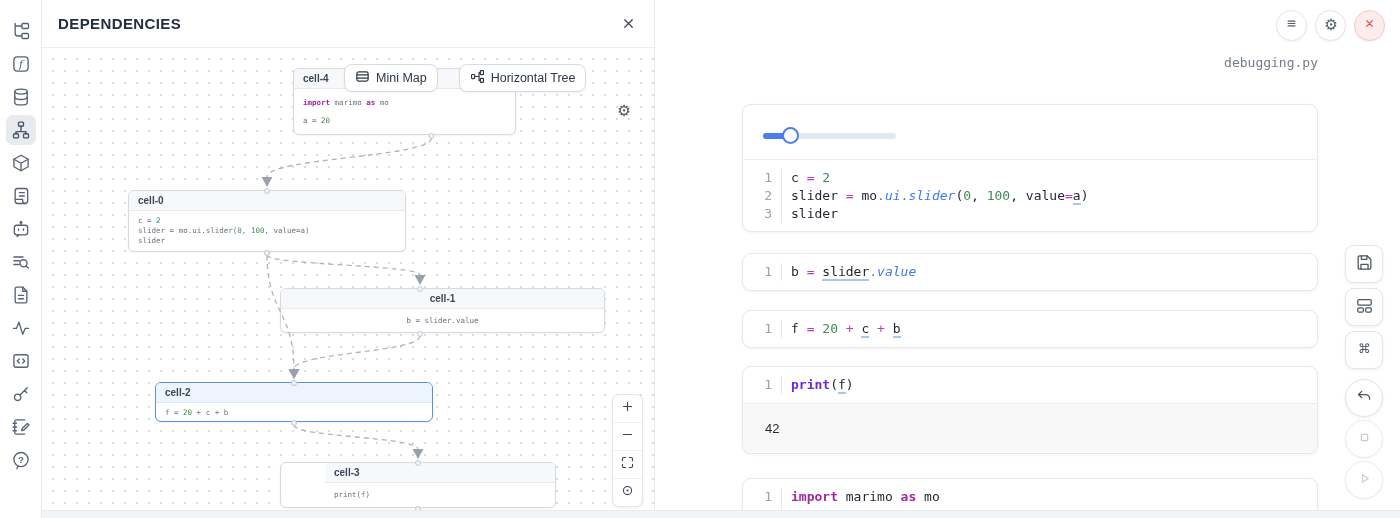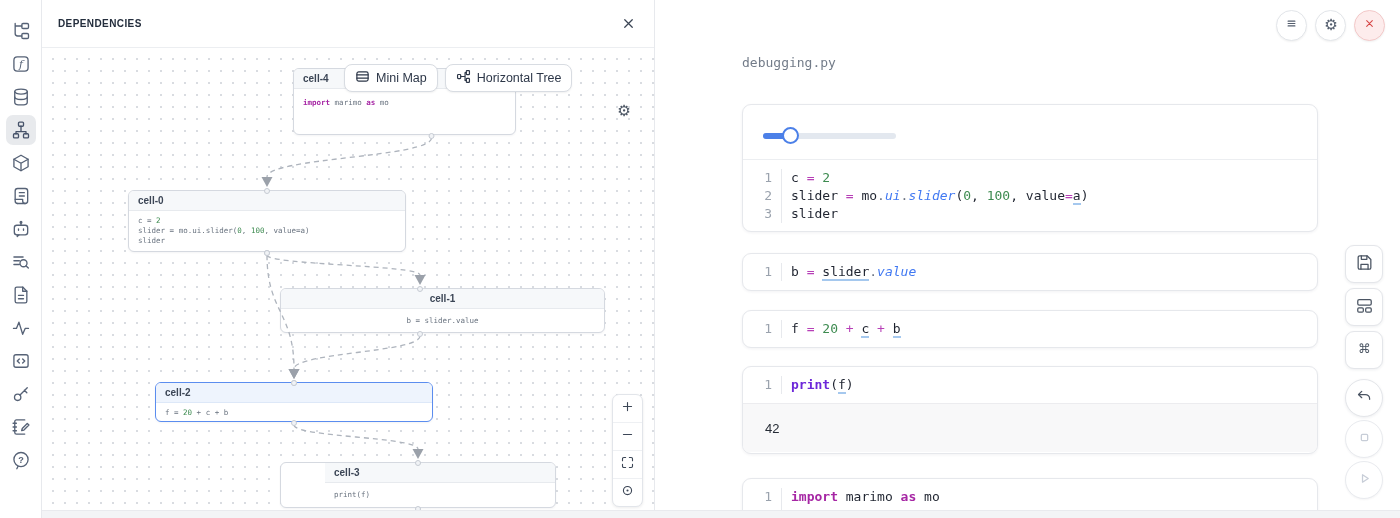--- a/index.html
+++ b/index.html
@@ -11,52 +11,52 @@
            padding-top:16px;gap:3px;background:#fff;z-index:30;}
   .sb-item{width:30px;height:30px;border-radius:7px;display:flex;align-items:center;
            justify-content:center;color:#566276;cursor:pointer;flex-shrink:0;}
   .sb-item.active{background:#e8eaed;color:#47536a;}
   .sb-item svg{display:block;}
   
   .dep-panel{position:absolute;left:42px;top:0;width:613px;height:510px;box-sizing:border-box;
              border-right:1px solid #e7e9ed;background:#fff;}
   .dep-header{height:48px;box-sizing:border-box;border-bottom:1px solid #eceef1;display:flex;
               align-items:center;justify-content:space-between;padding:0 18px 0 16px;}
-  .dep-title{font-size:10px;font-weight:bold;letter-spacing:.4px;color:#242e3d;}
+  .dep-title{font-size:15px;font-weight:bold;letter-spacing:.4px;color:#242e3d;}
   .dep-close{color:#3a4454;cursor:pointer;display:flex;}
   .graph{position:absolute;top:48px;left:0;width:612px;height:462px;overflow:hidden;
          background-image:radial-gradient(circle,#d9dce1 1px,transparent 1.3px);
          background-size:12px 12px;background-position:5px 5px;}
   .edges{position:absolute;left:0;top:0;z-index:5;pointer-events:none;}
   .gnode{position:absolute;background:#fff;border:1px solid #d5d9e0;border-radius:6px;
          box-sizing:border-box;z-index:2;overflow:hidden;box-shadow:0 1px 2px rgba(30,40,60,.05);}
   .gnode.selected{border:1.5px solid #5b8def;}
   .gnode-header{background:#f6f8fa;border-bottom:1px solid #e7eaee;padding:4px 9px;
                 font-size:10px;font-weight:bold;color:#3a4references454;color:#3c4656;}
   .gnode.selected .gnode-header{background:#eef4fd;border-bottom-color:#dde8f8;}
   .gnode-body{padding:5px 9px;font-family:"DejaVu Sans Mono",monospace;font-size:7.5px;color:#68727f;}
   .gnode-line{white-space:pre;}
   .gnode .tk-pl{color:#68727f;}
-  .view-buttons{position:absolute;left:302px;top:16px;display:flex;gap:7px;z-index:10;}
+  .view-buttons{position:absolute;left:302px;top:16px;display:flex;gap:21px;z-index:10;}
   .view-btn{display:flex;align-items:center;gap:6px;background:#fff;border:1px solid #d8dce2;
             border-radius:8px;padding:4px 10px;font-size:12.5px;color:#2d3748;cursor:pointer;
             box-shadow:0 1px 2px rgba(0,0,0,.06);white-space:nowrap;}
   .view-btn.active{border-color:#7aa7f0;color:#4b7fe8;box-shadow:0 0 0 1px rgba(122,167,240,.25);}
   .graph-gear{position:absolute;left:571px;top:51px;color:#4b5563;z-index:10;cursor:pointer;}
   .zoom-panel{position:absolute;left:570px;top:346px;width:29px;background:#fff;
               border:1px solid #e2e5ea;border-radius:7px;box-shadow:0 1px 3px rgba(0,0,0,.08);
               z-index:10;overflow:hidden;}
   .zoom-btn{height:27px;display:flex;align-items:center;justify-content:center;color:#3c4656;
             border-bottom:1px solid #eef0f3;cursor:pointer;}
   .zoom-btn:last-child{border-bottom:none;}
   
   .bottom-scrollbar{position:absolute;left:42px;right:0;bottom:0;height:7px;background:#f3f4f6;
                     border-top:1px solid #e9eaee;z-index:20;}
   
-  .nb-title{position:absolute;left:742px;top:55px;width:576px;text-align:left;
+  .nb-title{position:absolute;left:742px;top:55px;width:576px;text-align:right;
             font-family:"DejaVu Sans Mono",monospace;font-size:13px;color:#737c89;}
   .header-btns{position:absolute;left:1276px;top:10px;display:flex;gap:8px;z-index:15;}
   .hbtn{width:31px;height:31px;border-radius:50%;background:#fff;border:1px solid #e3e6ea;
         box-shadow:0 1px 2px rgba(0,0,0,.06);display:flex;align-items:center;justify-content:center;
         color:#535d6d;cursor:pointer;box-sizing:border-box;}
   .hbtn.danger{background:#fdecec;border-color:#f3c9c9;color:#d64545;}
   .cell-card{position:absolute;left:742px;width:576px;background:#fff;border:1px solid #e6e8ec;
              border-radius:9px;box-shadow:0 1px 3px rgba(30,40,60,.06);box-sizing:border-box;
              overflow:hidden;}
   .widget-row{padding:28px 20px 20px 20px;border-bottom:1px solid #eceef1;}
@@ -294,20 +294,21 @@
             <span><svg width="15" height="15" viewBox="0 0 24 24" fill="none" stroke="currentColor" stroke-width="1.8" stroke-linecap="round" stroke-linejoin="round">
                 <circle cx="12" cy="12" r="6.5"></circle>
                 <circle cx="12" cy="12" r="1.7" fill="currentColor" stroke="none"></circle>
               </svg></span>
           </div>
         </div>
     <div class="gnode" style="left: 251px; top: 20px; width: 223px; height: 67px;">
           <div class="gnode-header">cell-4</div>
           <div class="gnode-body" style="line-height:17.5px">
             <div class="gnode-line"><span class="tk-kw">import</span><span class="tk-pl"> marimo </span><span class="tk-kw">as</span><span class="tk-pl"> mo</span></div>
+            <div class="gnode-line"><span class="tk-pl">a = </span><span class="tk-num">20</span></div>
           </div>
         </div>
         <div class="gnode" style="left: 86px; top: 142px; width: 278px; height: 62px;">
           <div class="gnode-header">cell-0</div>
           <div class="gnode-body" style="line-height:10.0px">
             <div class="gnode-line"><span class="tk-pl">c = </span><span class="tk-num">2</span></div>
             <div class="gnode-line"><span class="tk-pl">slider = mo.ui.slider(</span><span class="tk-num">0</span><span class="tk-pl">, </span><span class="tk-num">100</span><span class="tk-pl">, value=a)</span></div>
             <div class="gnode-line"><span class="tk-pl">slider</span></div>
           </div>
         </div>

